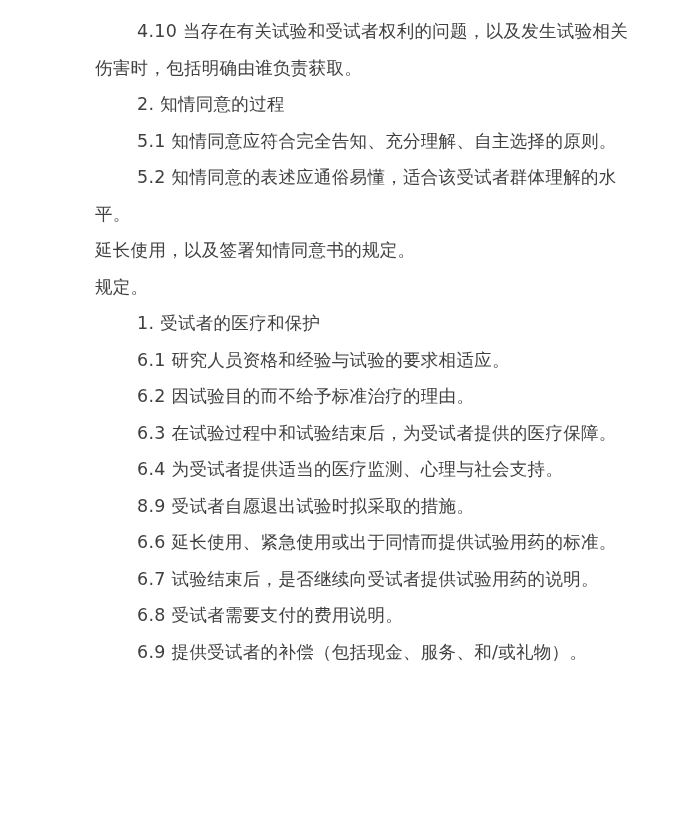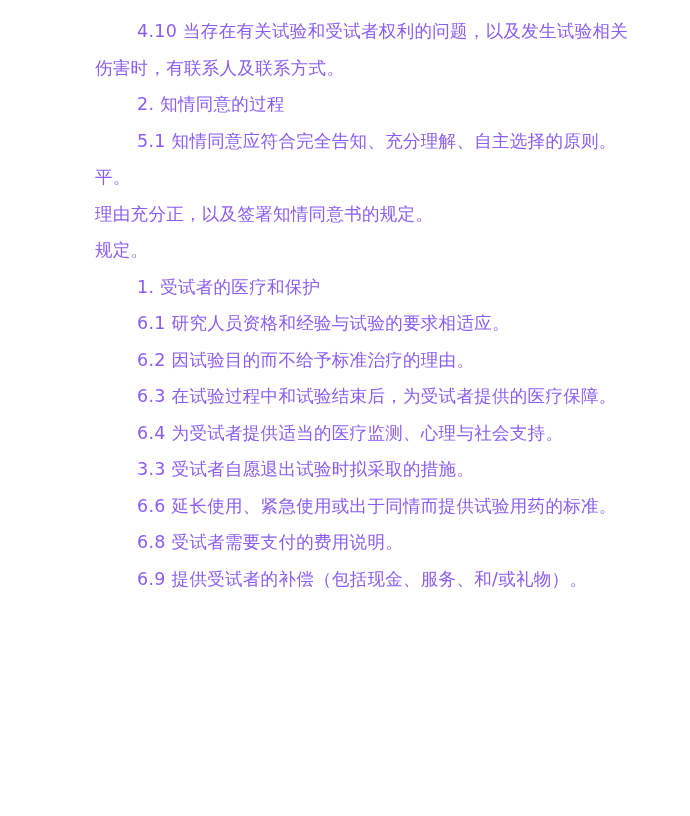--- a/index.html
+++ b/index.html
@@ -16,50 +16,51 @@
     width: 690px;
     height: 816px;
     padding: 13px 55px 0 95px;
     color: #1f1f1f;
   }
   .line {
     font-size: 17.5px;
     line-height: 36.5px;
     white-space: pre;
     letter-spacing: 0.3px;
-    color: #8b5cf6;
+    color: #404040;
   }
   .line.indent {
     padding-left: 42px;
   }
 </style>
 </head>
 <body>
 
 <div class="page">
 
   <div class="para">
     <div class="line indent">4.10 当存在有关试验和受试者权利的问题，以及发生试验相关</div>
-    <div class="line">伤害时，有联系人及联系方式。</div>
+    <div class="line">伤害时，包括明确由谁负责获取。</div>
   </div>
 
   <div class="para">
     <div class="line indent">2. 知情同意的过程</div>
   </div>
 
   <div class="para">
     <div class="line indent">5.1 知情同意应符合完全告知、充分理解、自主选择的原则。</div>
   </div>
 
   <div class="para">
+    <div class="line indent">5.2 知情同意的表述应通俗易懂，适合该受试者群体理解的水</div>
     <div class="line">平。</div>
   </div>
 
   <div class="para">
-    <div class="line">理由充分正，以及签署知情同意书的规定。</div>
+    <div class="line">延长使用，以及签署知情同意书的规定。</div>
   </div>
 
 
   <div class="para">
     <div class="line">规定。</div>
   </div>
 
   <div class="para">
     <div class="line indent">1. 受试者的医疗和保护</div>
   </div>
@@ -74,27 +75,30 @@
 
   <div class="para">
     <div class="line indent">6.3 在试验过程中和试验结束后，为受试者提供的医疗保障。</div>
   </div>
 
   <div class="para">
     <div class="line indent">6.4 为受试者提供适当的医疗监测、心理与社会支持。</div>
   </div>
 
   <div class="para">
-    <div class="line indent">3.3 受试者自愿退出试验时拟采取的措施。</div>
+    <div class="line indent">8.9 受试者自愿退出试验时拟采取的措施。</div>
   </div>
 
   <div class="para">
     <div class="line indent">6.6 延长使用、紧急使用或出于同情而提供试验用药的标准。</div>
   </div>
 
+  <div class="para">
+    <div class="line indent">6.7 试验结束后，是否继续向受试者提供试验用药的说明。</div>
+  </div>
 
   <div class="para">
     <div class="line indent">6.8 受试者需要支付的费用说明。</div>
   </div>
 
   <div class="para">
     <div class="line indent">6.9 提供受试者的补偿（包括现金、服务、和/或礼物）。</div>
   </div>
 
 </div>

